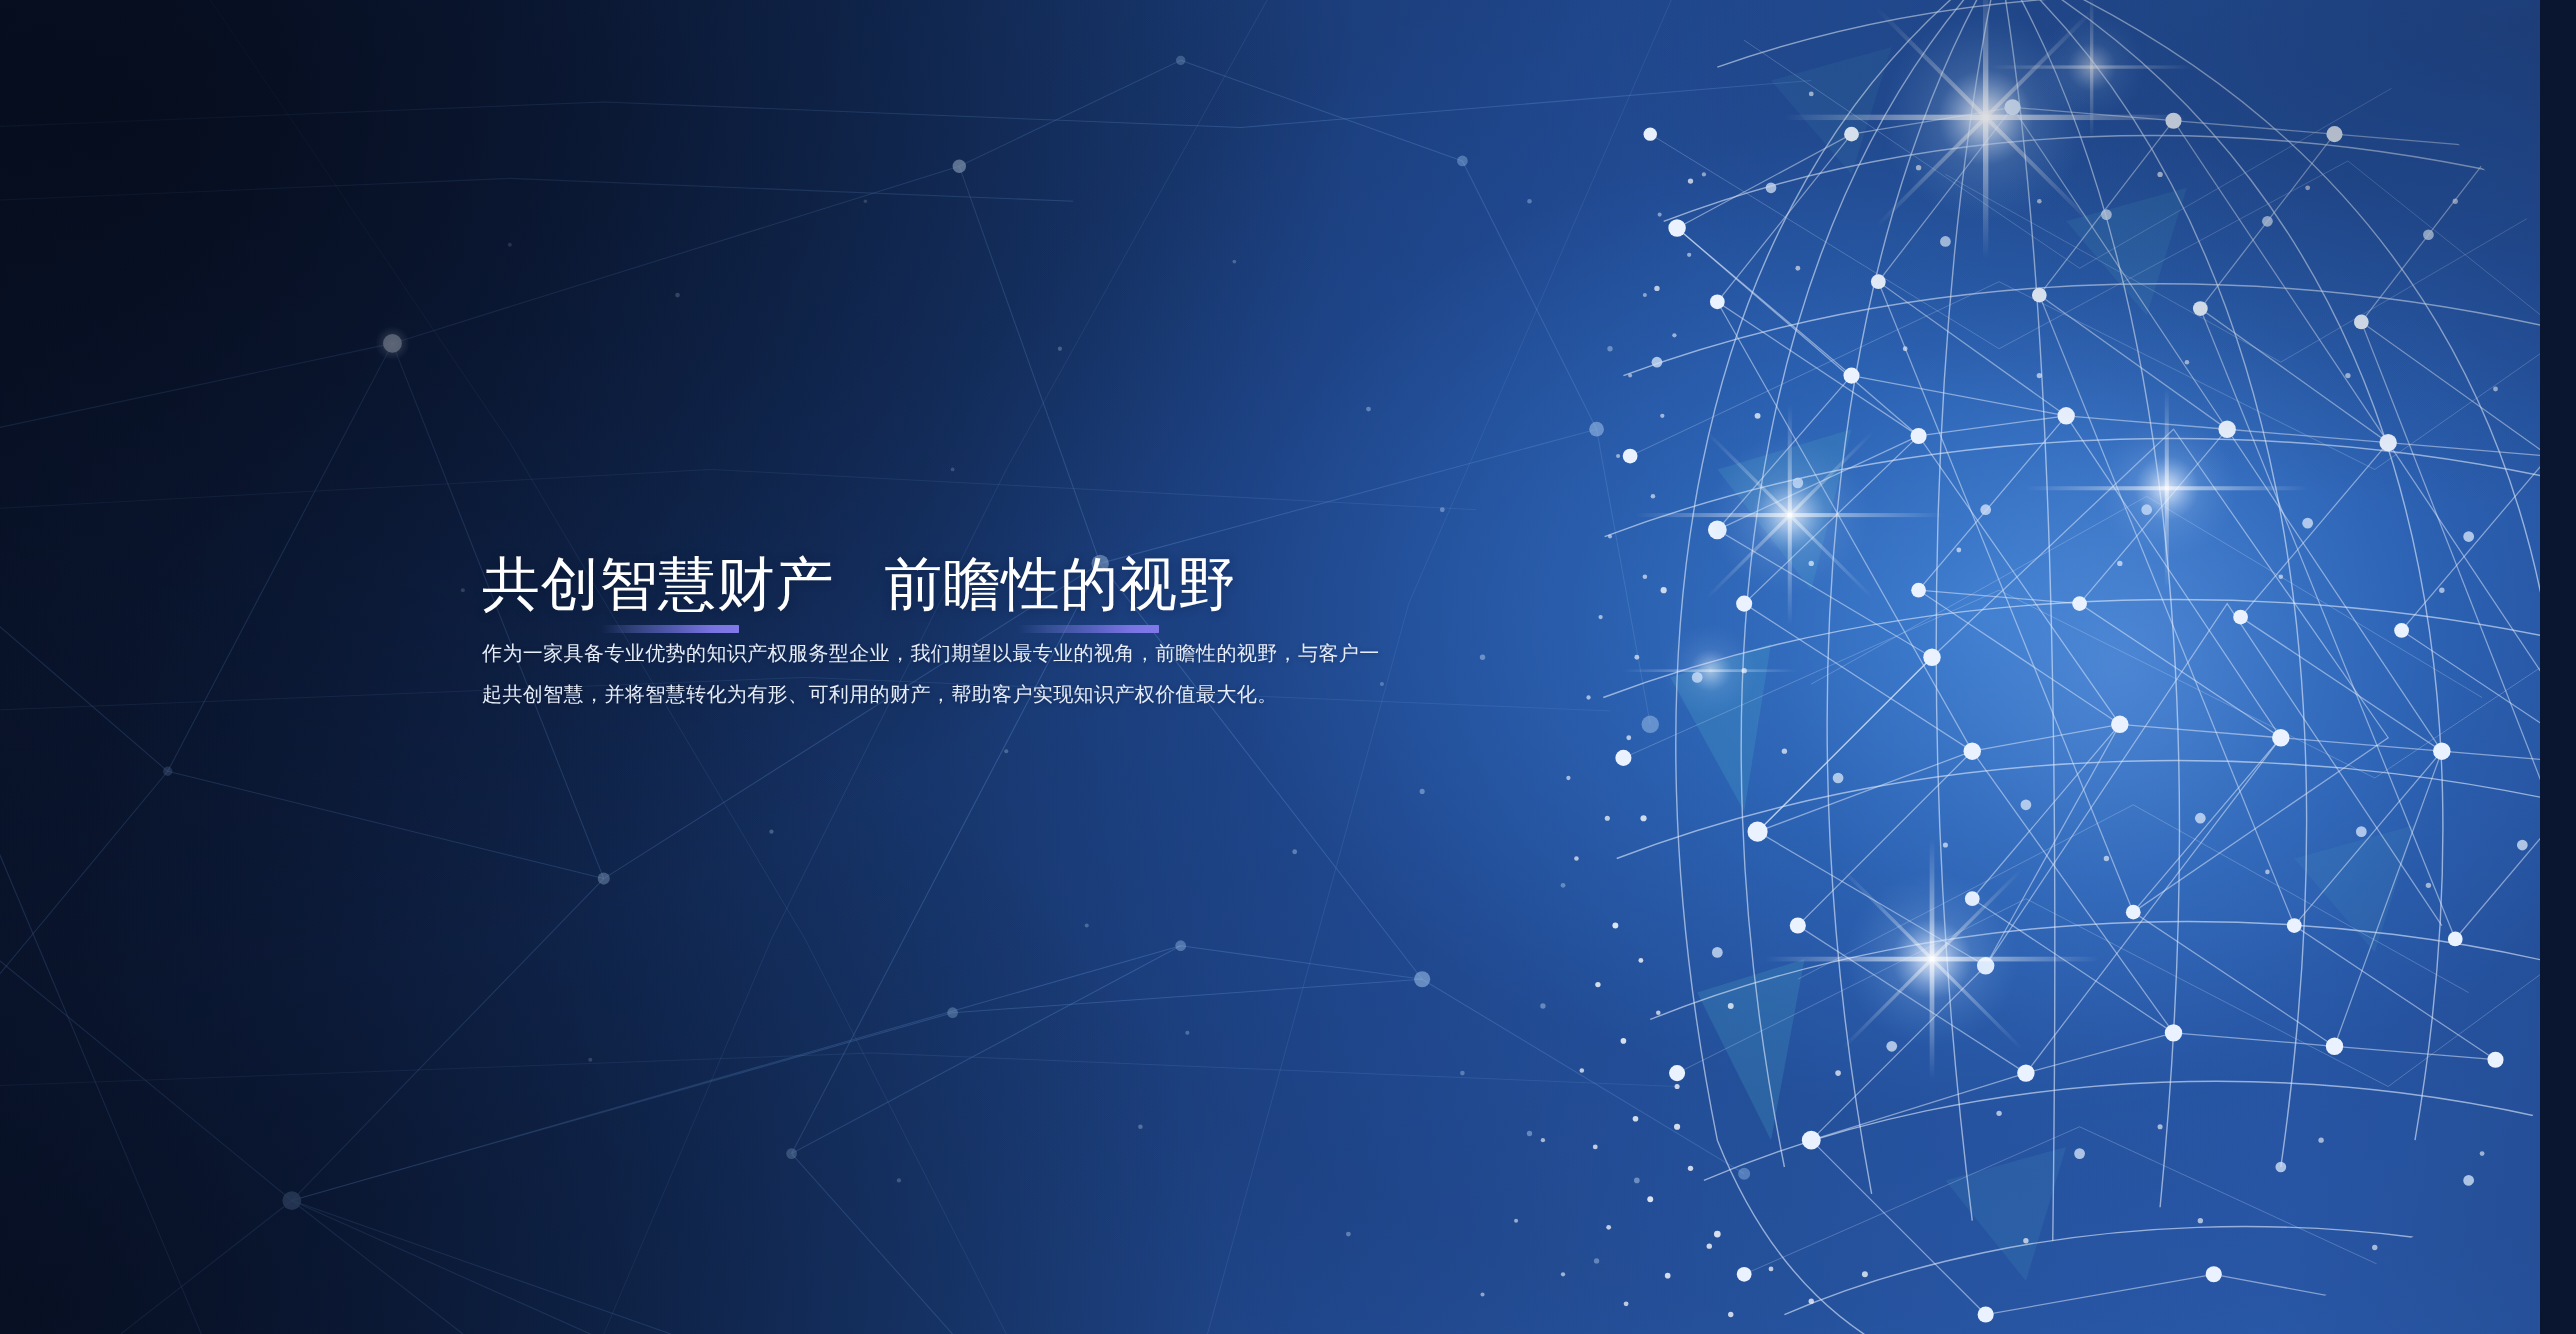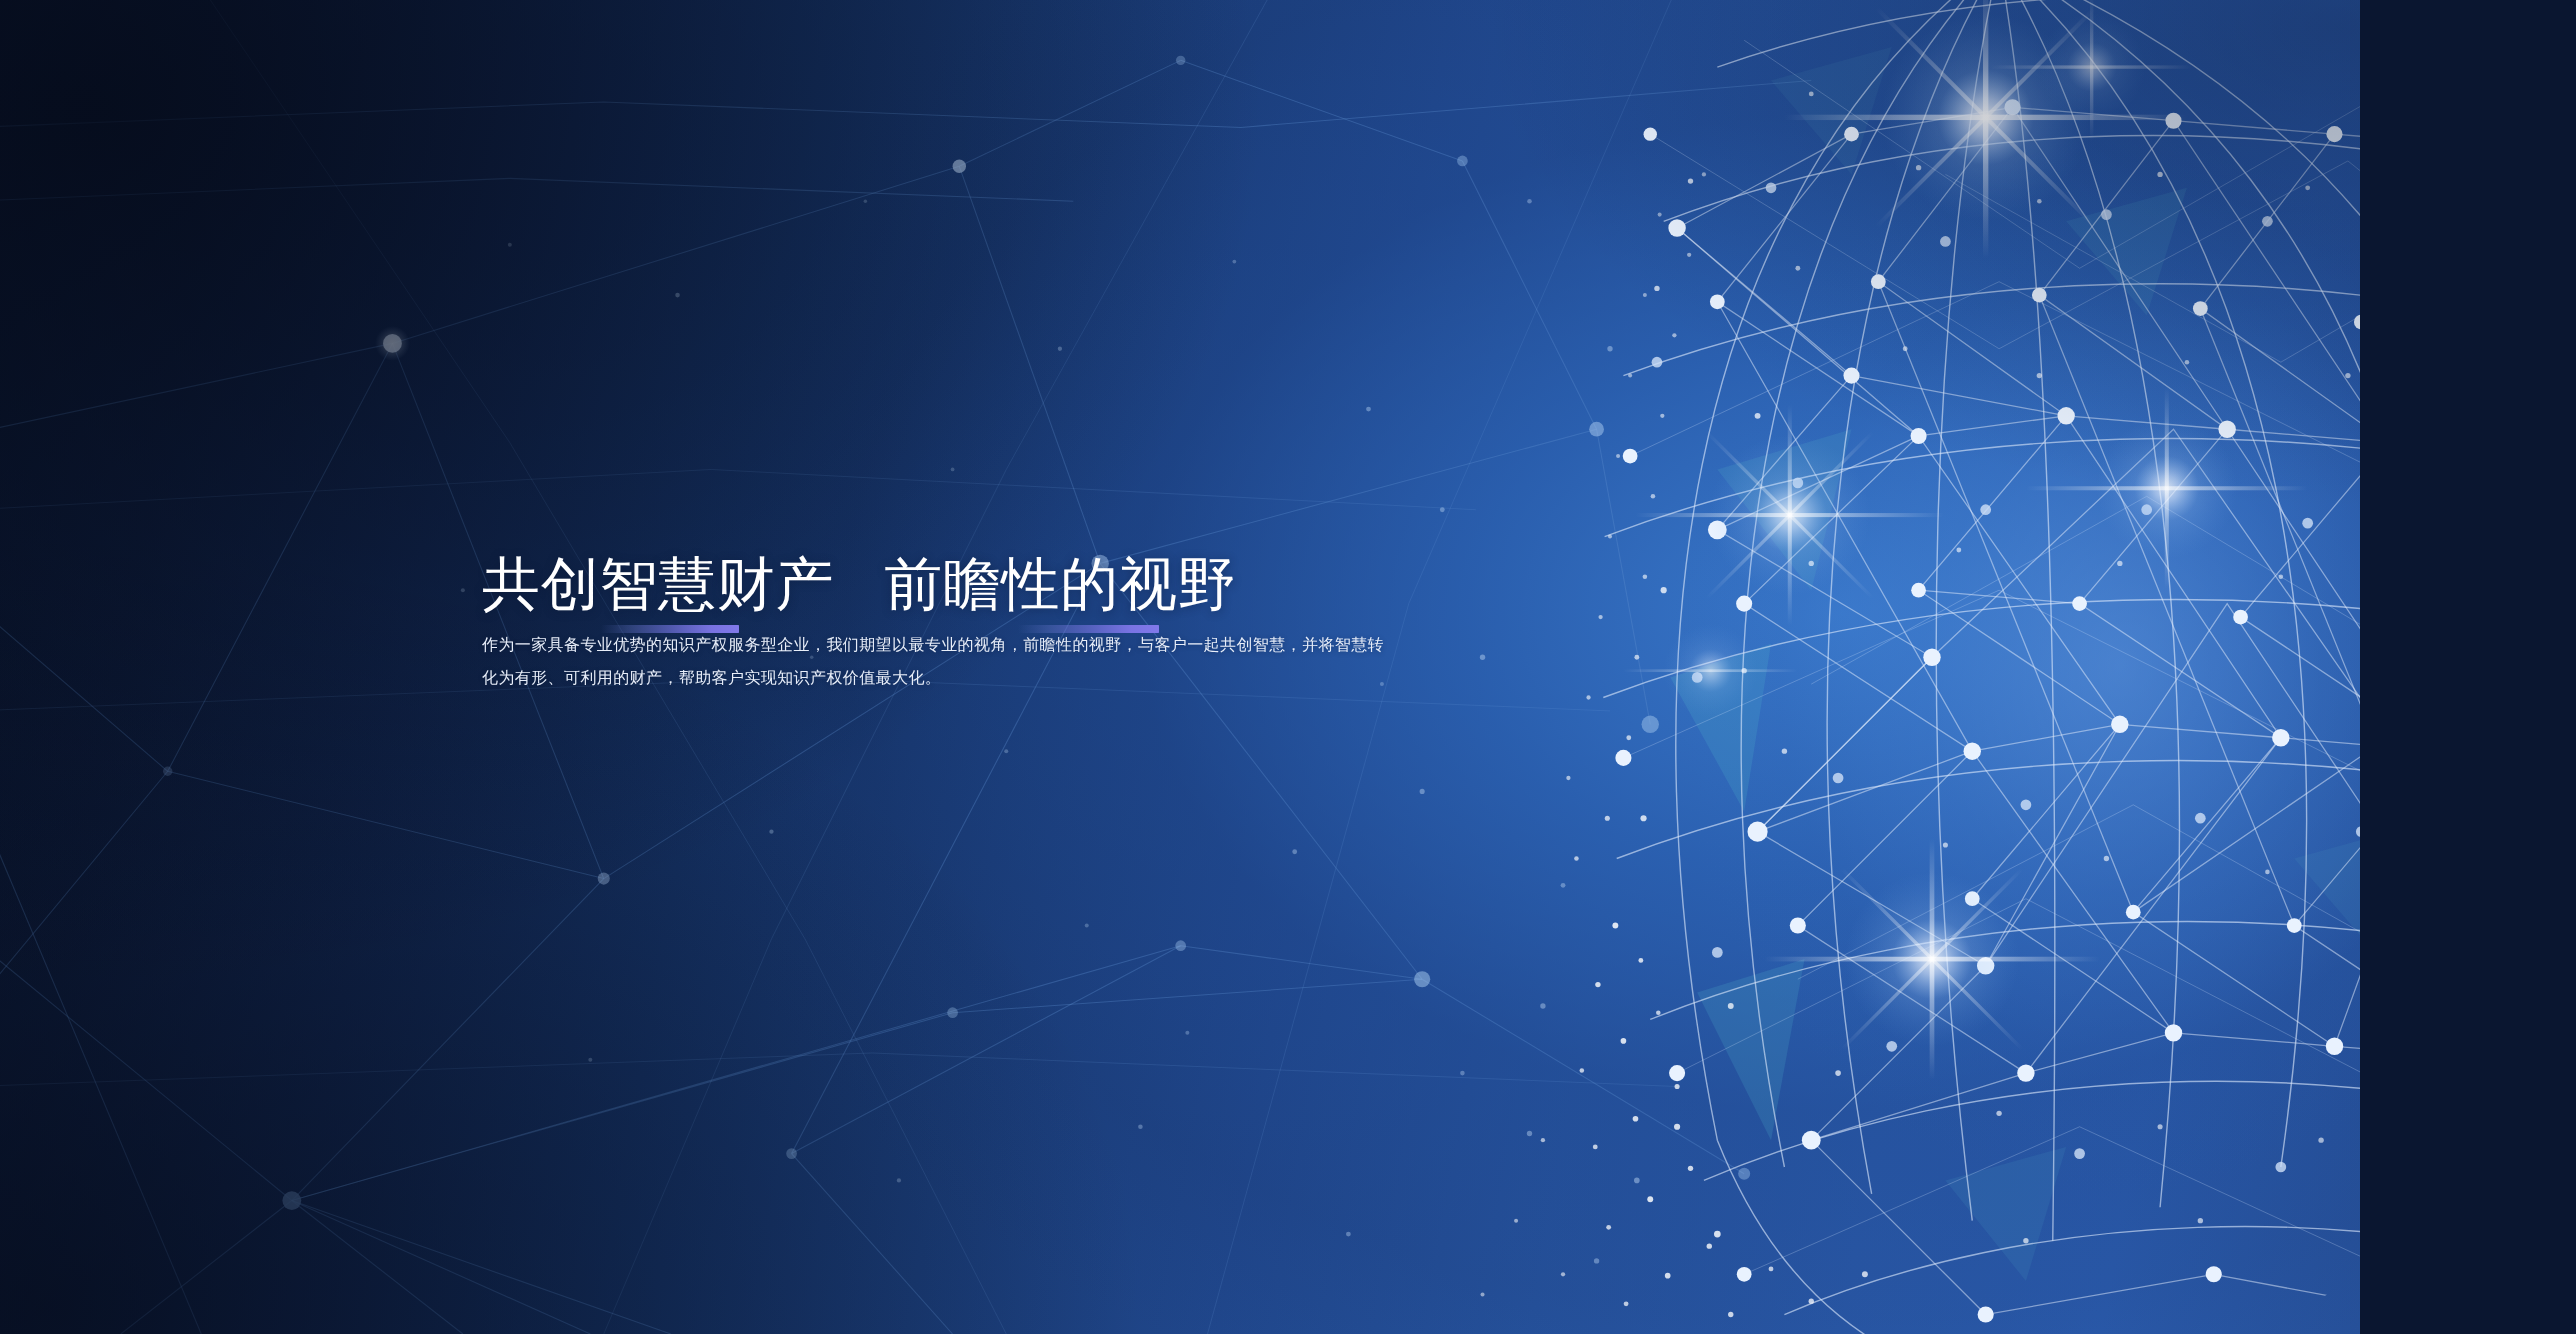--- a/index.html
+++ b/index.html
@@ -7,21 +7,21 @@
     margin: 0;
     padding: 0;
     background: #0a1630;
   }
   body {
     font-family: "Liberation Sans", "DejaVu Sans", sans-serif;
   }
 
   #stage {
     position: relative;
-    width: 2360px;
+    width: 2540px;
     height: 1334px;
     overflow: hidden;
     background: #be185d;
   }
 
   
   .bg-base {
     position: absolute;
     inset: 0;
     background:
@@ -112,21 +112,21 @@
         rgba(126,118,232,0.95) 80%,
         #8179ea 100%);
     border-radius: 0.7px;
   }
   
   .seg-a .underline { left: 119px; width: 138px; }
   .seg-b .underline { left: 134px; width: 141px; }
 
   .subcopy {
     width: 904px;
-    font-size: 16px;
+    font-size: 20px;
     line-height: 2.05;
     color: #e8eef9;
     letter-spacing: 0.4px;
     font-weight: 400;
     text-shadow: 0 0.7px 5.4px rgba(8,22,50,0.40);
   }
 </style>
 </head>
 <body>
 

